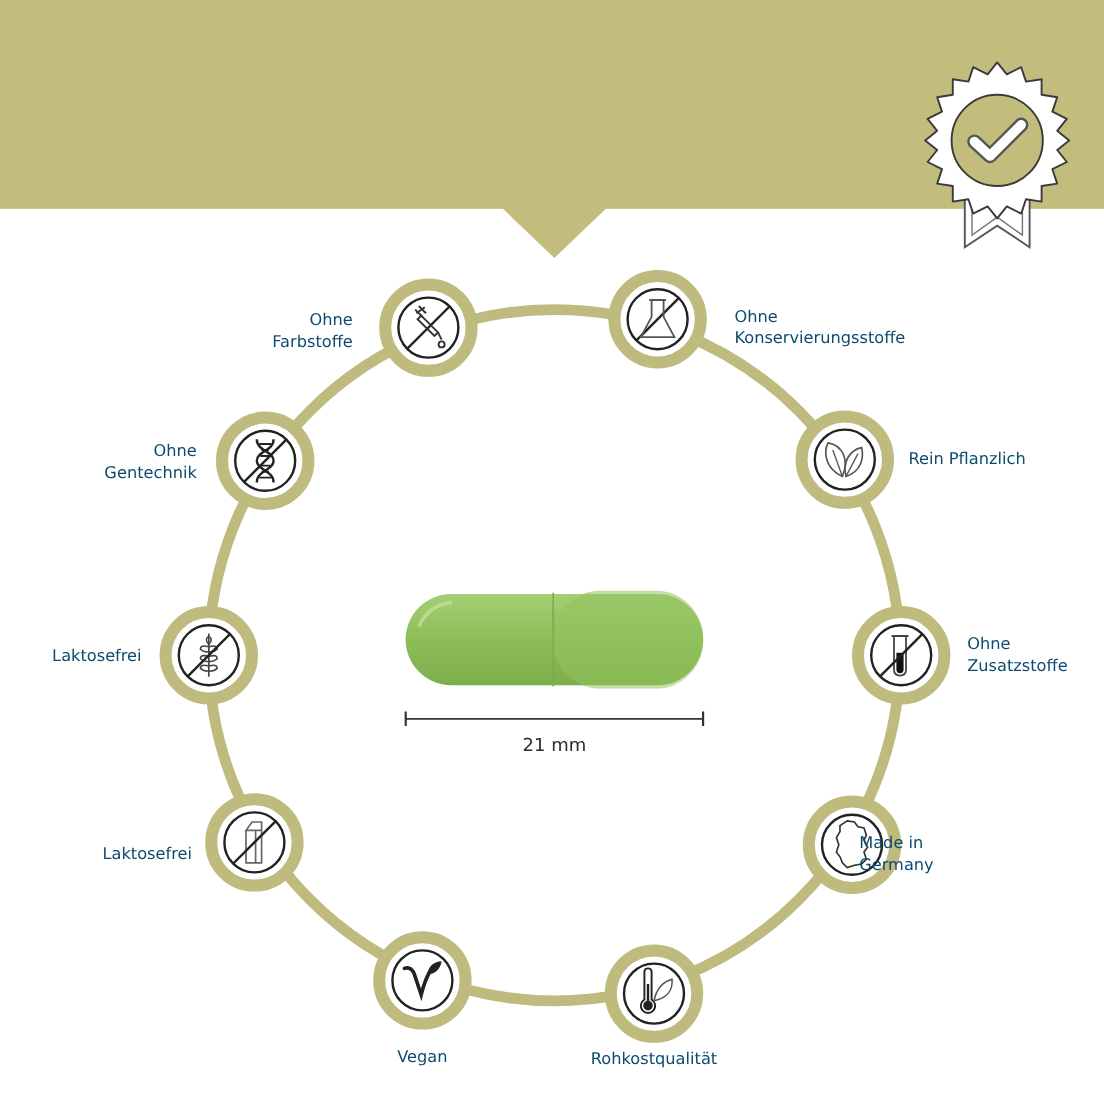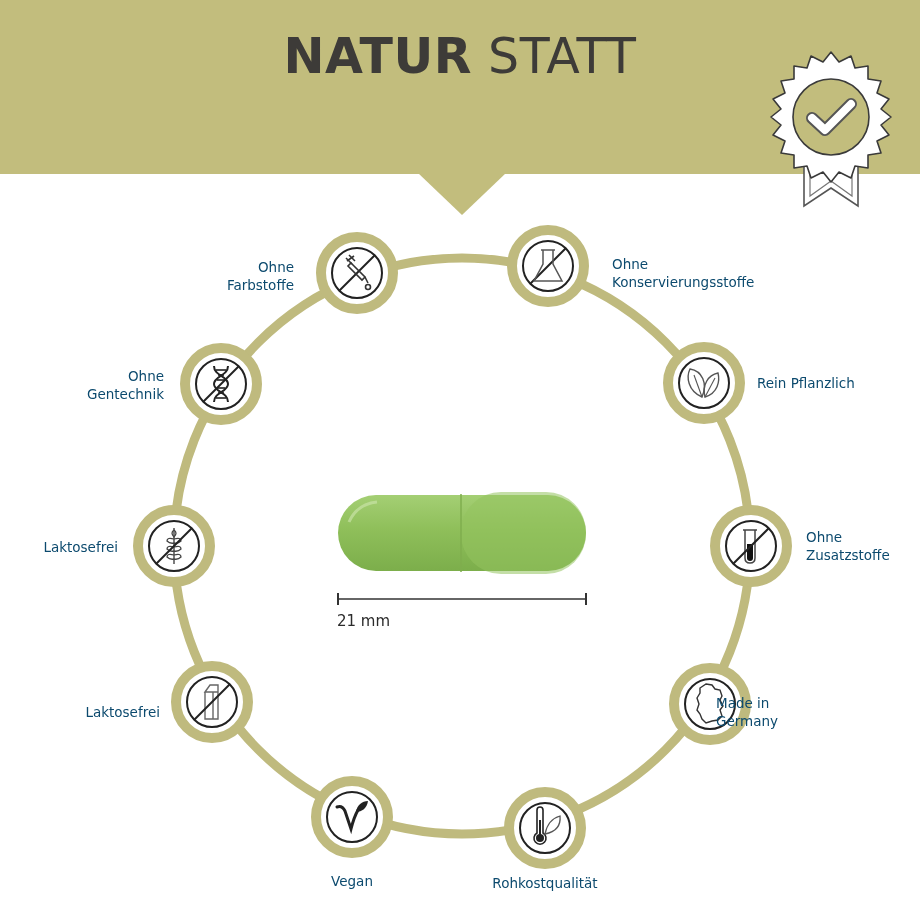--- a/index.html
+++ b/index.html
@@ -14,32 +14,31 @@
   .headline .b { font-weight:bold; }
   .headline .m { font-weight:normal; }
   .badge { position:absolute; left:764px; top:50px; width:135px; height:162px; }
   .ring-svg { position:absolute; left:0; top:0; width:920px; height:920px; }
   .label { position:absolute; font-size:13.5px; line-height:18px; color:#0c4a6e; white-space:nowrap; }
   .label.right { text-align:right; }
   .label.left { text-align:left; }
   .label.center { text-align:center; }
   .capsule { position:absolute; left:337px; top:492px; width:250px; height:82px; }
   .measure { position:absolute; left:337px; top:592px; width:250px; height:14px; }
-  .measure-text { position:absolute; left:337px; width:250px; top:612px; text-align:left;
+  .measure-text { position:absolute; left:337px; width:250px; top:612px; text-align:center;
                   font-size:15px; color:#2b2b2b; }
   .feature { position:absolute; width:80px; height:80px; }
 </style>
 </head>
 <body>
 
 <div class="banner"></div>
 <div class="banner-arrow"></div>
 
 <div class="headline">
-  <div><span class="b">NATUR</span> <span class="m">STATT</span></div>
 </div>
 
 <svg class="badge" viewBox="0 0 135 162">
 
   <path d="M40 105 L40 156 L67 138 L94 156 L94 105" fill="#fff" stroke="#555" stroke-width="1.6"></path>
   <path d="M46 110 L46 146 L67 131 L88 146 L88 110" fill="none" stroke="#777" stroke-width="1.2"></path>
 
   <polygon fill="#ffffff" stroke="#3a3a3a" stroke-width="1.6" stroke-linejoin="round" points="67,2 75,12 87,6 91,18 104,16 104,29 117,31 113,43 125,49 117,59 127,67 117,75 125,85 113,91 117,103 104,105 104,118 91,116 87,128 75,122 67,132 59,122 47,128 43,116 30,118 30,105 17,103 21,91 9,85 17,75 7,67 17,59 9,49 21,43 17,31 30,29 30,16 43,18 47,6 59,12"></polygon>
   <circle cx="67" cy="67" r="38" fill="#c2bd7d" stroke="#3a3a3a" stroke-width="1.6"></circle>
   <path d="M48 68 L61 80 L87 54" fill="none" stroke="#555" stroke-width="12" stroke-linecap="round" stroke-linejoin="round"></path>

